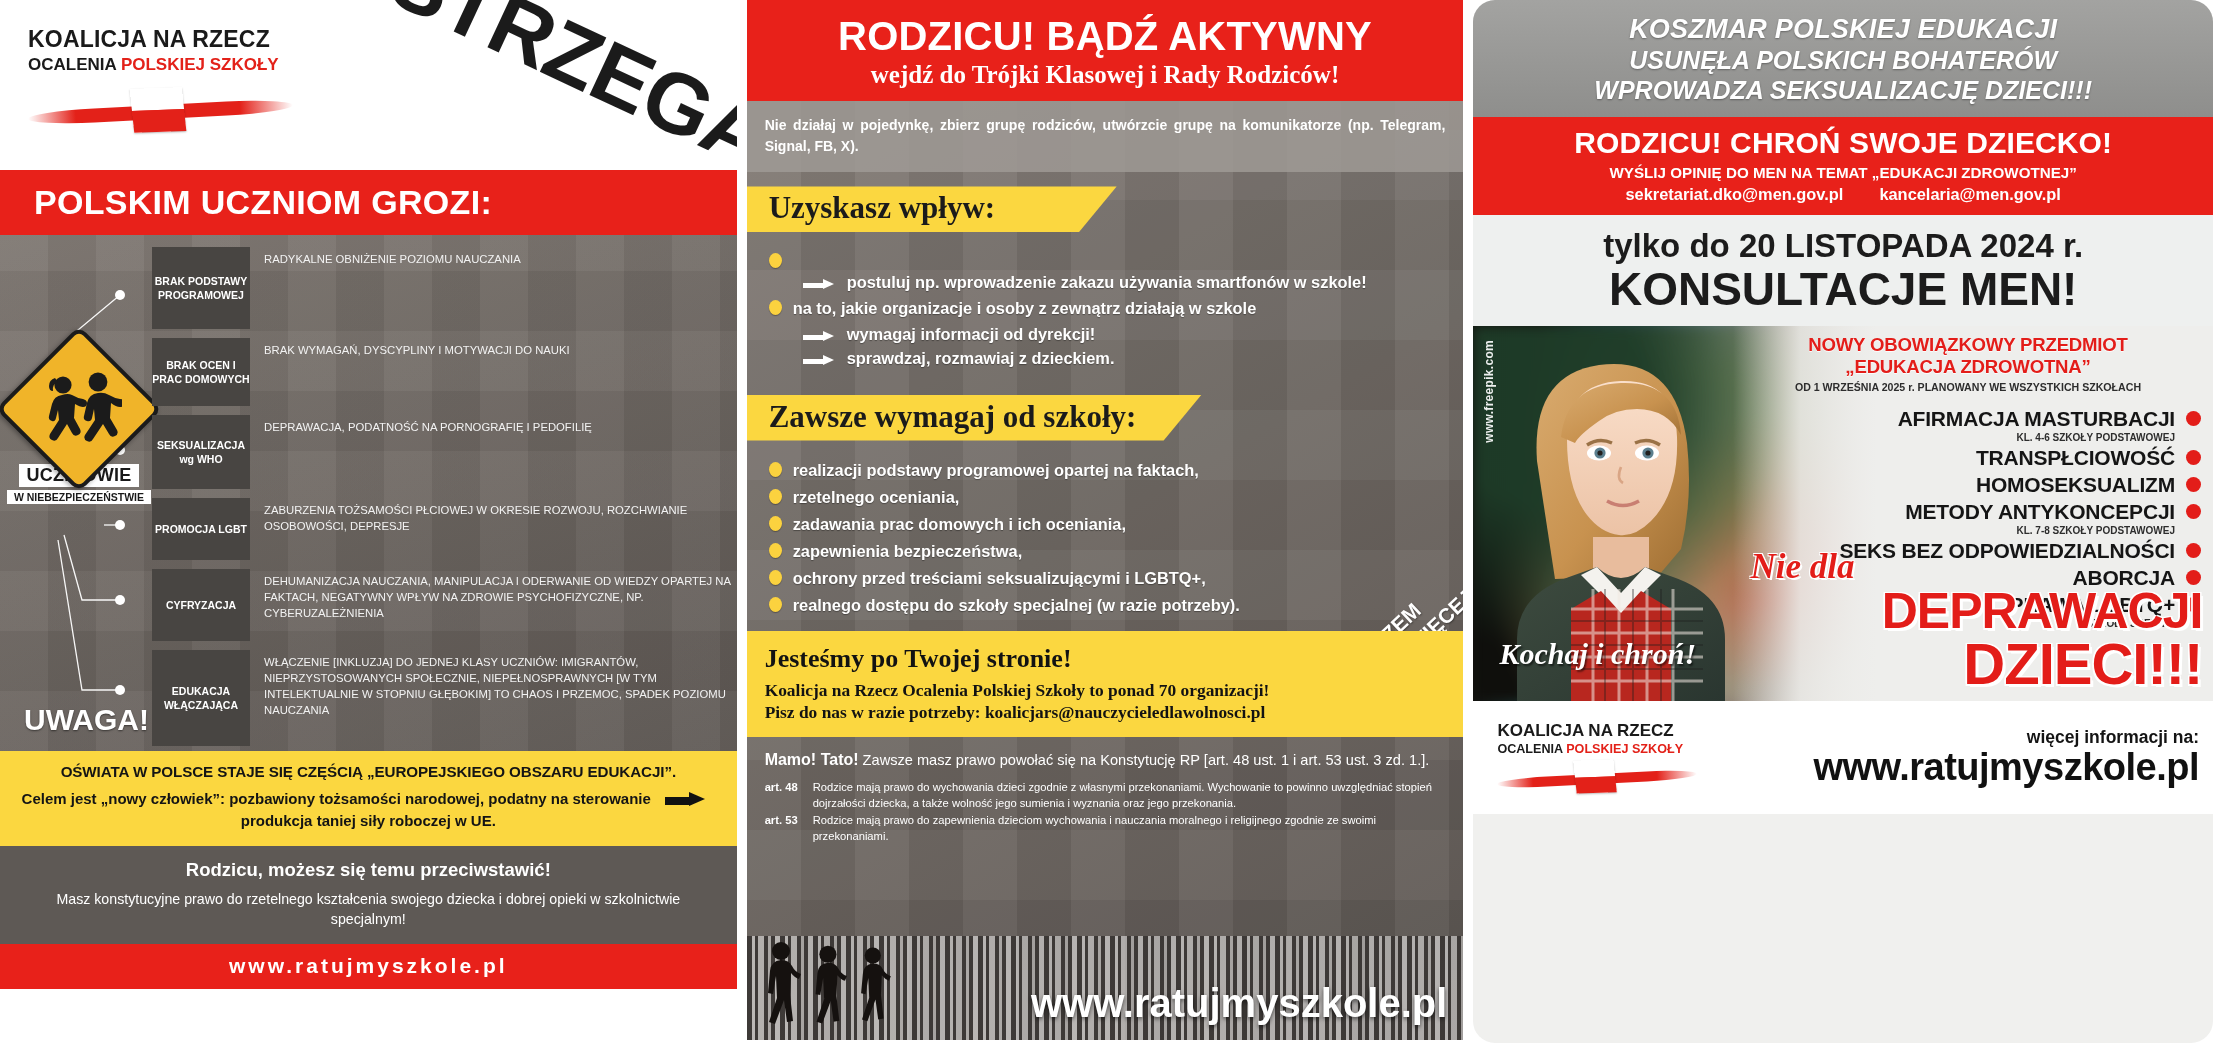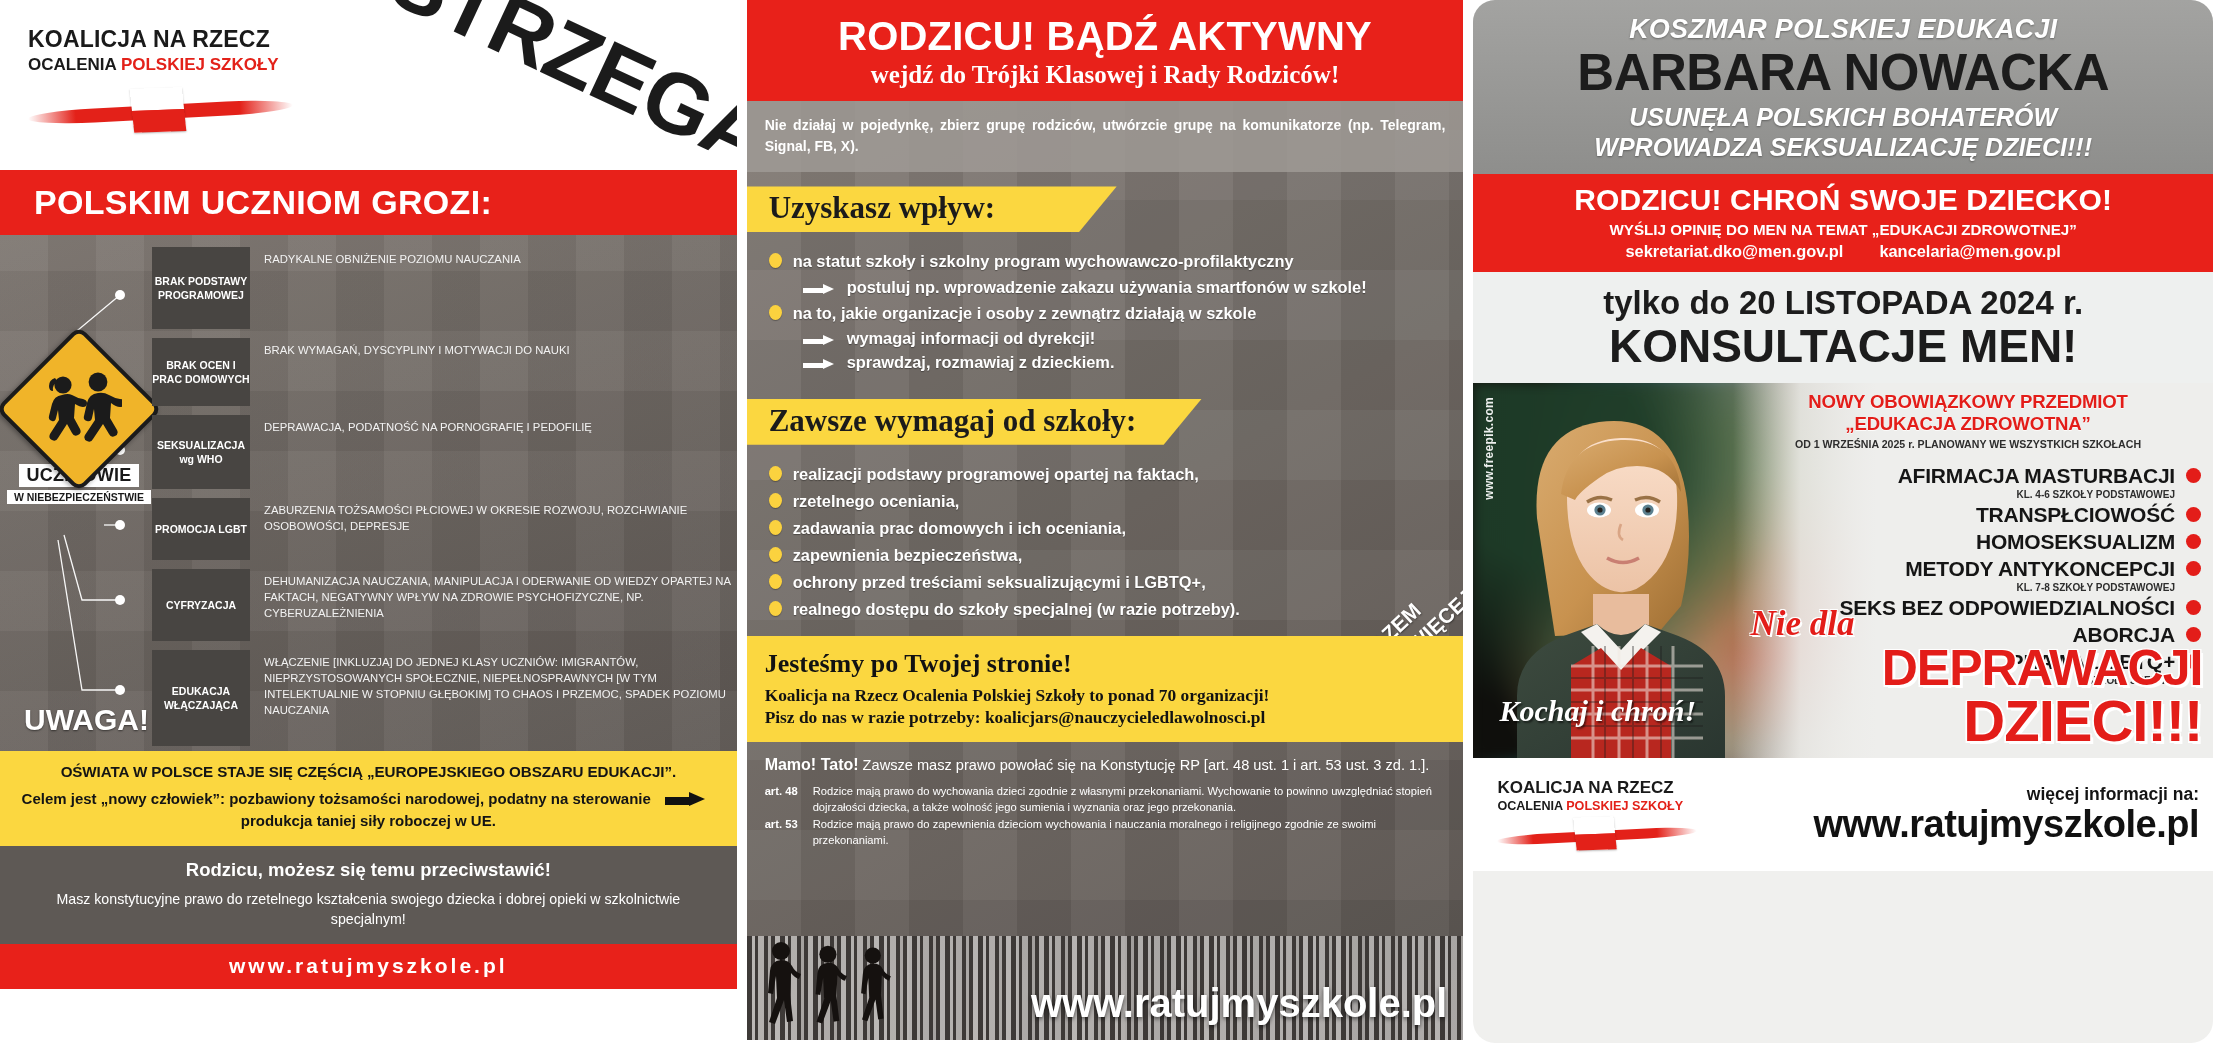--- a/index.html
+++ b/index.html
@@ -297,21 +297,20 @@
     </div>
 
     <div class="banner">
       <div class="bg w1"></div>
       <div class="txt">Uzyskasz wpływ:</div>
     </div>
 
     <div class="bullets">
       <div class="bl">
           <span class="dot"></span>
-          <span class="t">na statut szkoły i szkolny program wychowawczo-profilaktyczny</span>
         </div>
       <div class="sub">
           <span class="arw"></span>
           <span class="t">postuluj np. wprowadzenie zakazu używania smartfonów w szkole!</span>
         </div>
       <div class="bl">
           <span class="dot"></span>
           <span class="t">na to, jakie organizacje i osoby z zewnątrz działają w szkole</span>
         </div>
       <div class="sub">
@@ -402,21 +401,20 @@
         </g>
       </svg>
       <div class="mp-url">www.ratujmyszkole.pl</div>
     </div>
   </div>
 
   <div class="panel" id="panel-right">
 
     <div class="rp-gray">
       <div class="g1">KOSZMAR POLSKIEJ EDUKACJI</div>
-      <div class="g2">BARBARA NOWACKA</div>
       <div class="g3">USUNĘŁA POLSKICH BOHATERÓW</div>
       <div class="g3">WPROWADZA SEKSUALIZACJĘ DZIECI!!!</div>
     </div>
 
     <div class="rp-red">
       <div class="r1">RODZICU! CHROŃ SWOJE DZIECKO!</div>
       <div class="r2">WYŚLIJ OPINIĘ DO MEN NA TEMAT „EDUKACJI ZDROWOTNEJ”</div>
       <div class="r3">
         <span>sekretariat.dko@men.gov.pl</span><span>kancelaria@men.gov.pl</span>
       </div>

